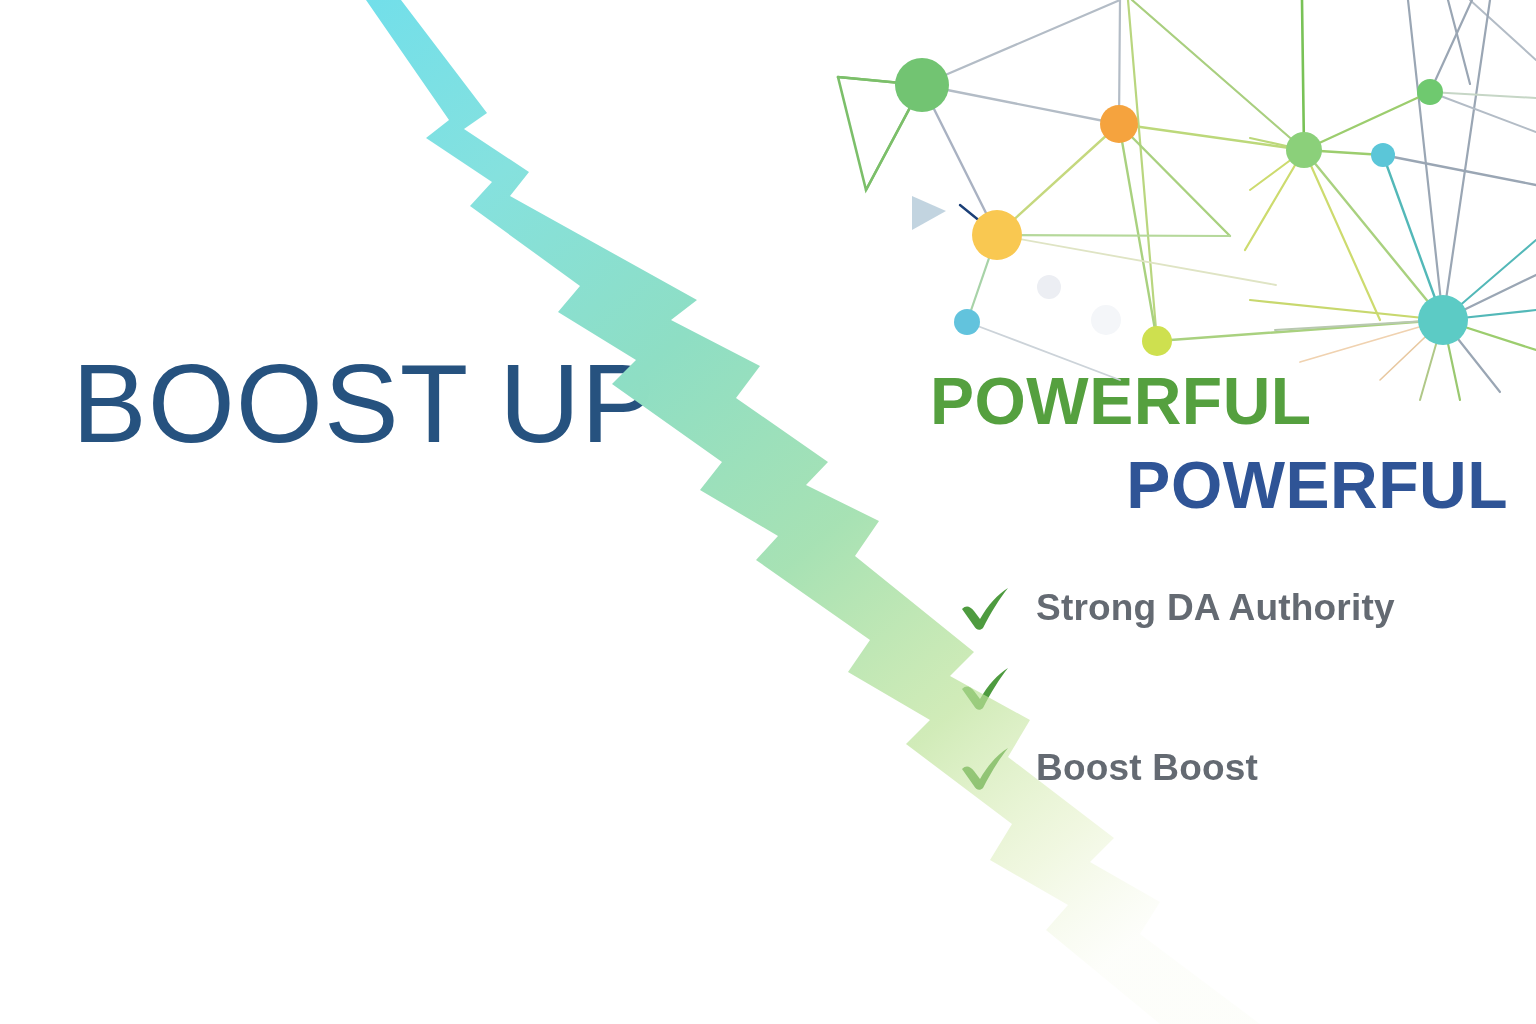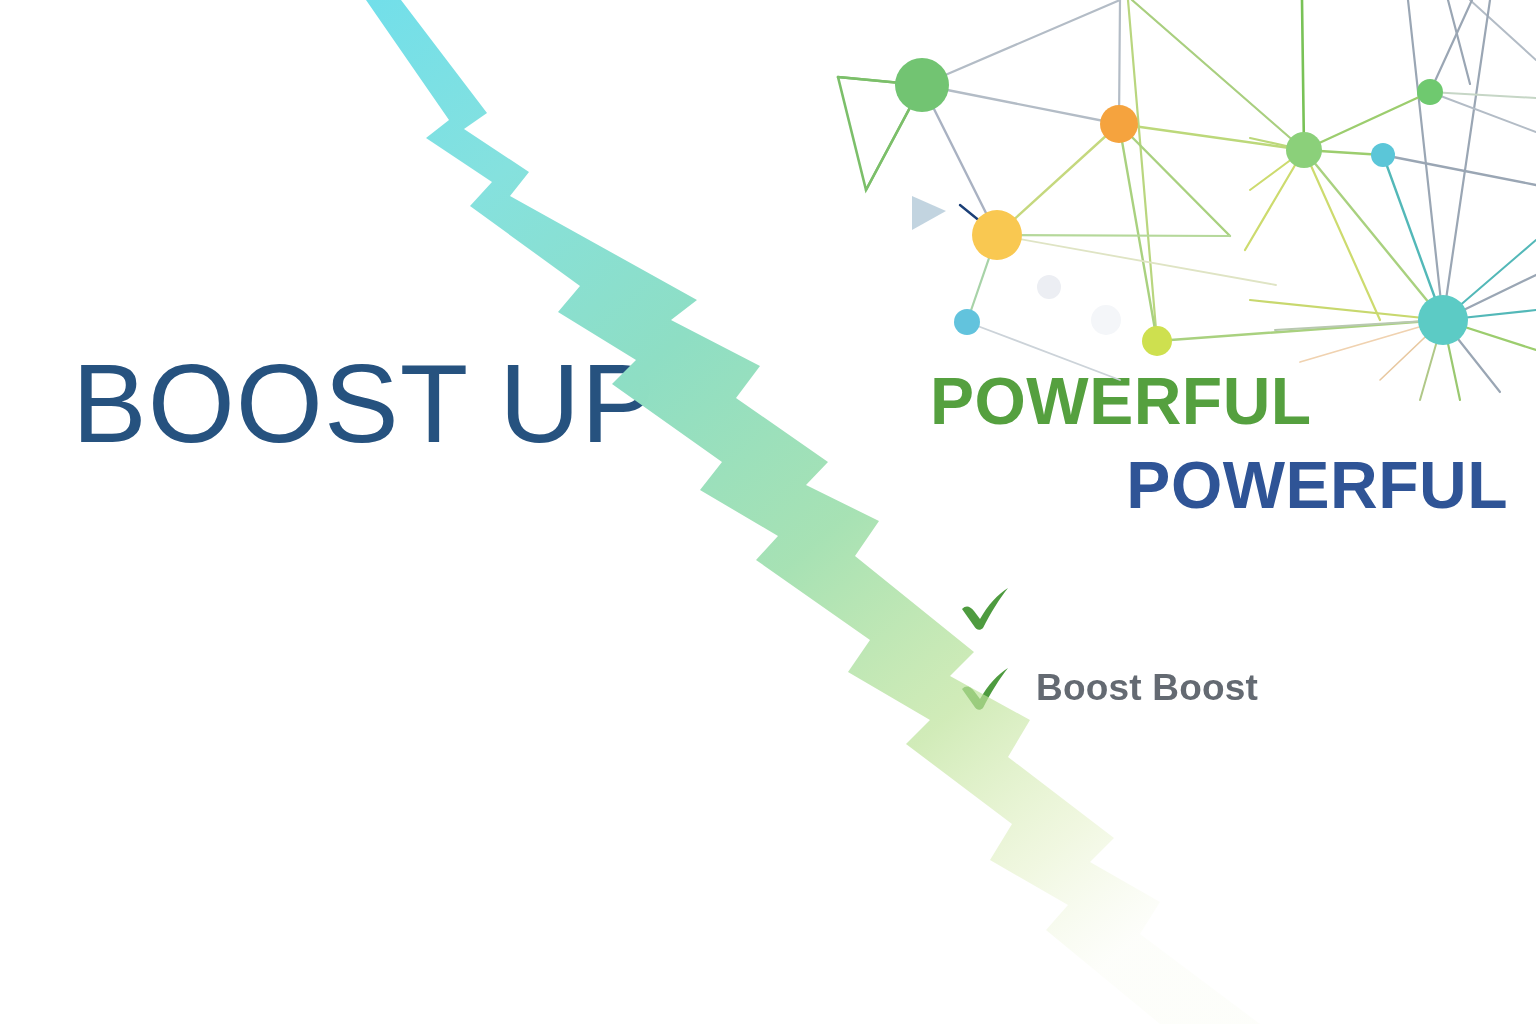--- a/index.html
+++ b/index.html
@@ -245,20 +245,27 @@
 
     <div id="boost-up-headline">BOOST UP</div>
 
     <div id="right-block">
       <div id="powerful-headline">POWERFUL</div>
       <div id="backlinks-headline">POWERFUL</div>
     </div>
 
     <div id="feature-list">
 
+      <div class="feature-row">
+        <svg class="check-icon" viewBox="0 0 56 48">
+          <path d="M4,25 C8,21 12,22 16,27 L22,35 C30,21 40,10 50,4
+                   C42,14 32,30 25,44 C22,47 18,46 16,42 Z" fill="#4E9B3F"></path>
+        </svg>
+        <span class="feature-label">Strong DA Authority</span>
+      </div>
 
       <div class="feature-row">
         <svg class="check-icon" viewBox="0 0 56 48">
           <path d="M4,25 C8,21 12,22 16,27 L22,35 C30,21 40,10 50,4
                    C42,14 32,30 25,44 C22,47 18,46 16,42 Z" fill="#4E9B3F"></path>
         </svg>
       </div>
 
       <div class="feature-row">
         <svg class="check-icon" viewBox="0 0 56 48">

